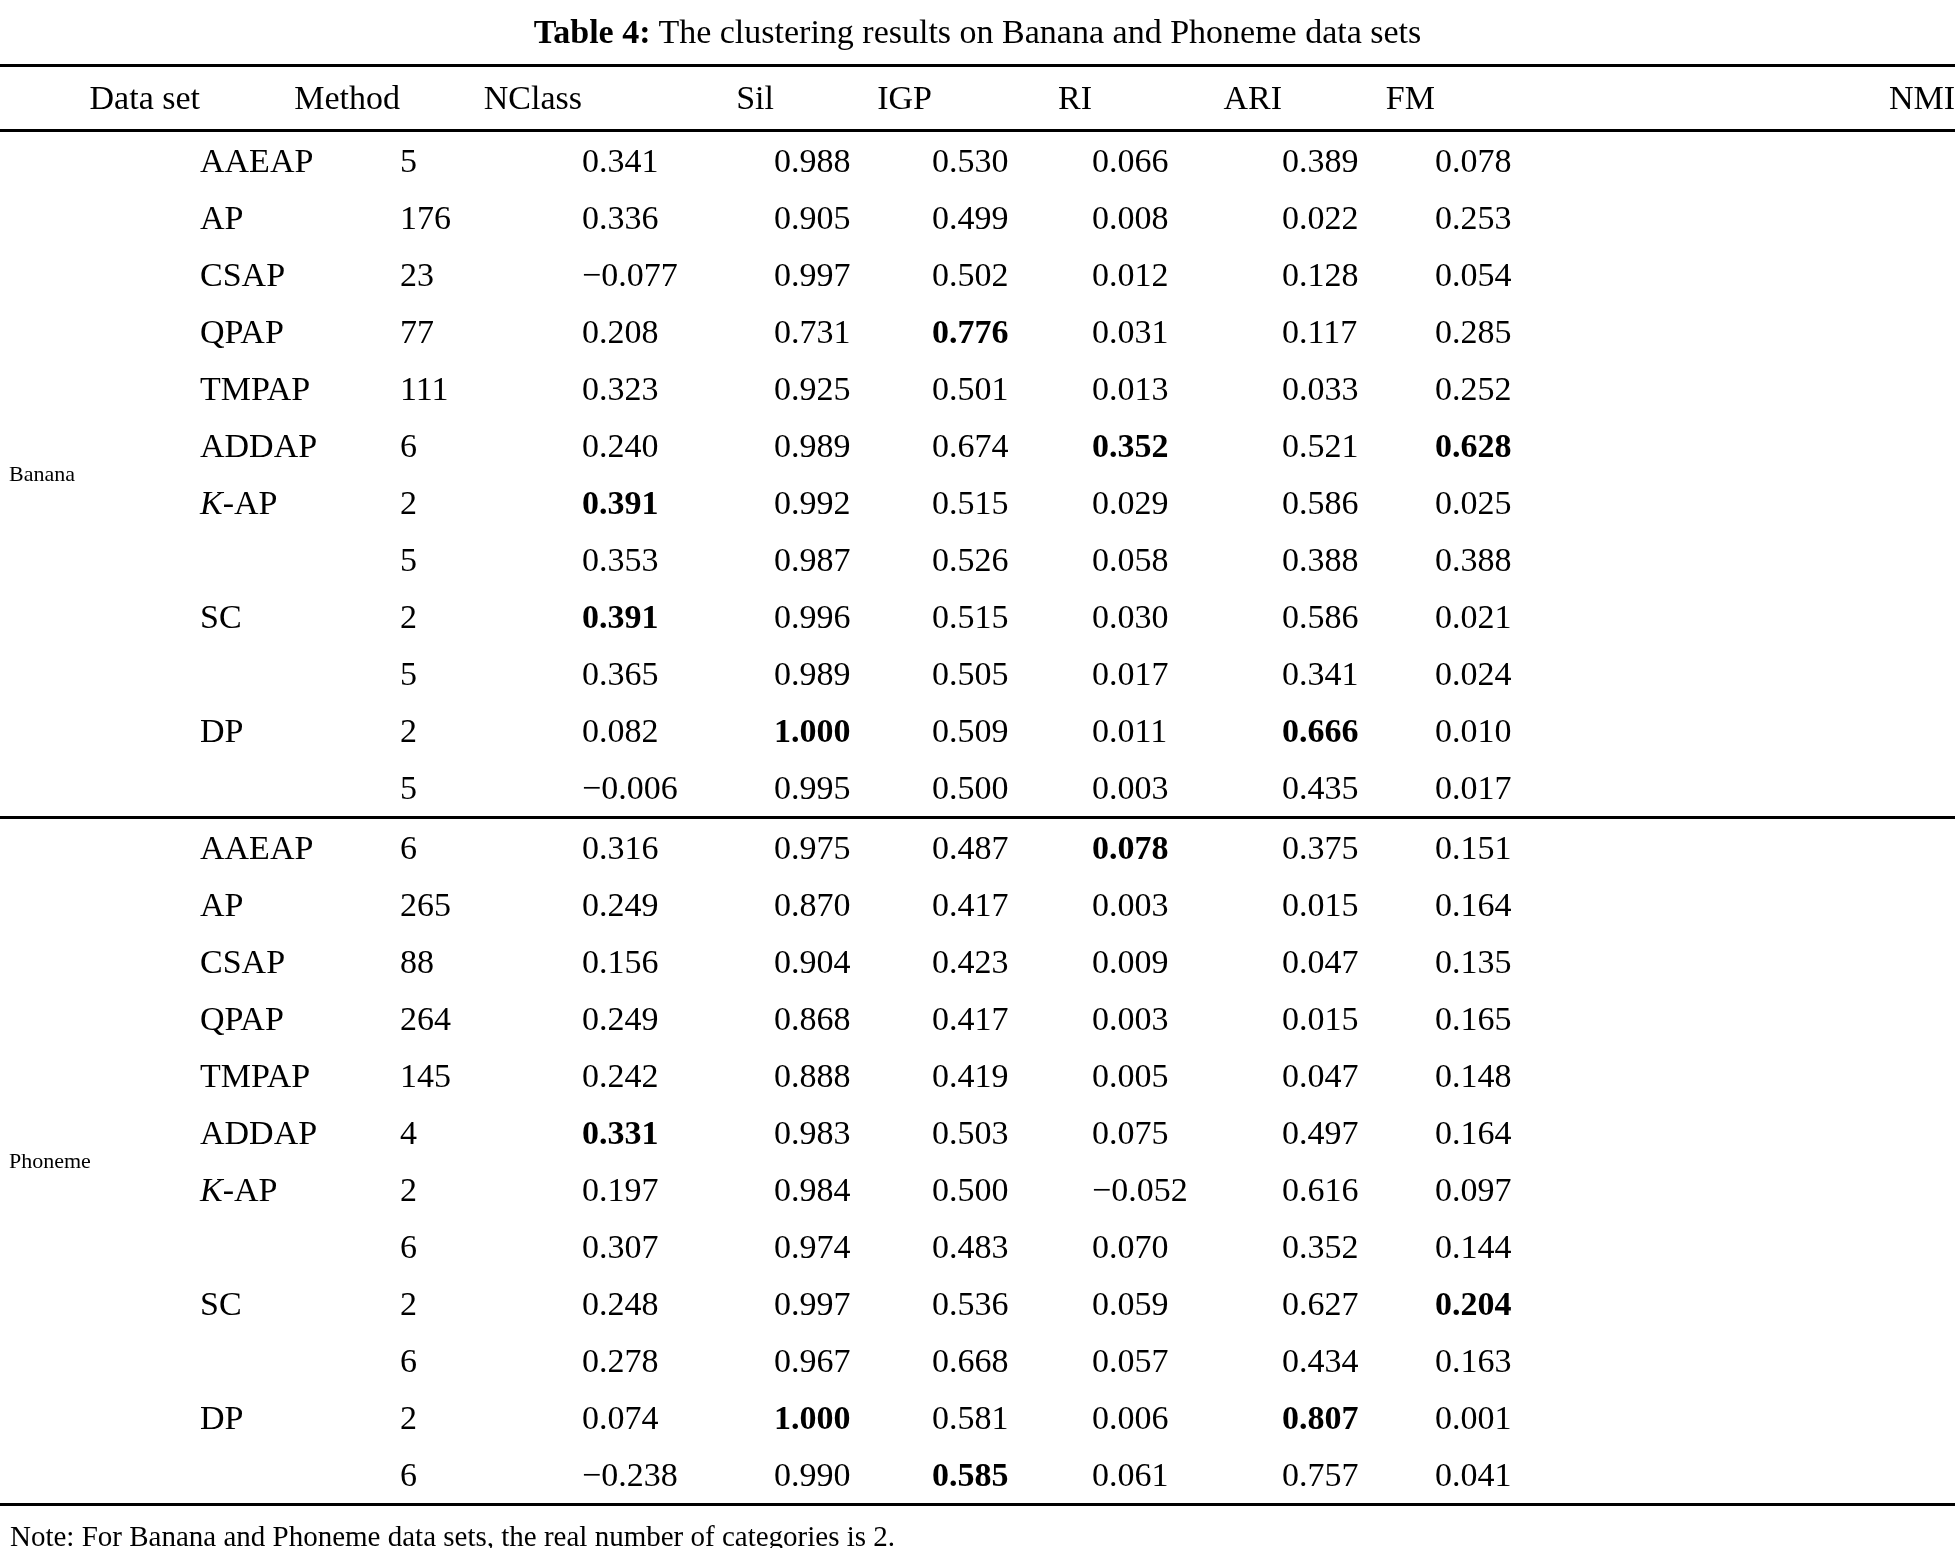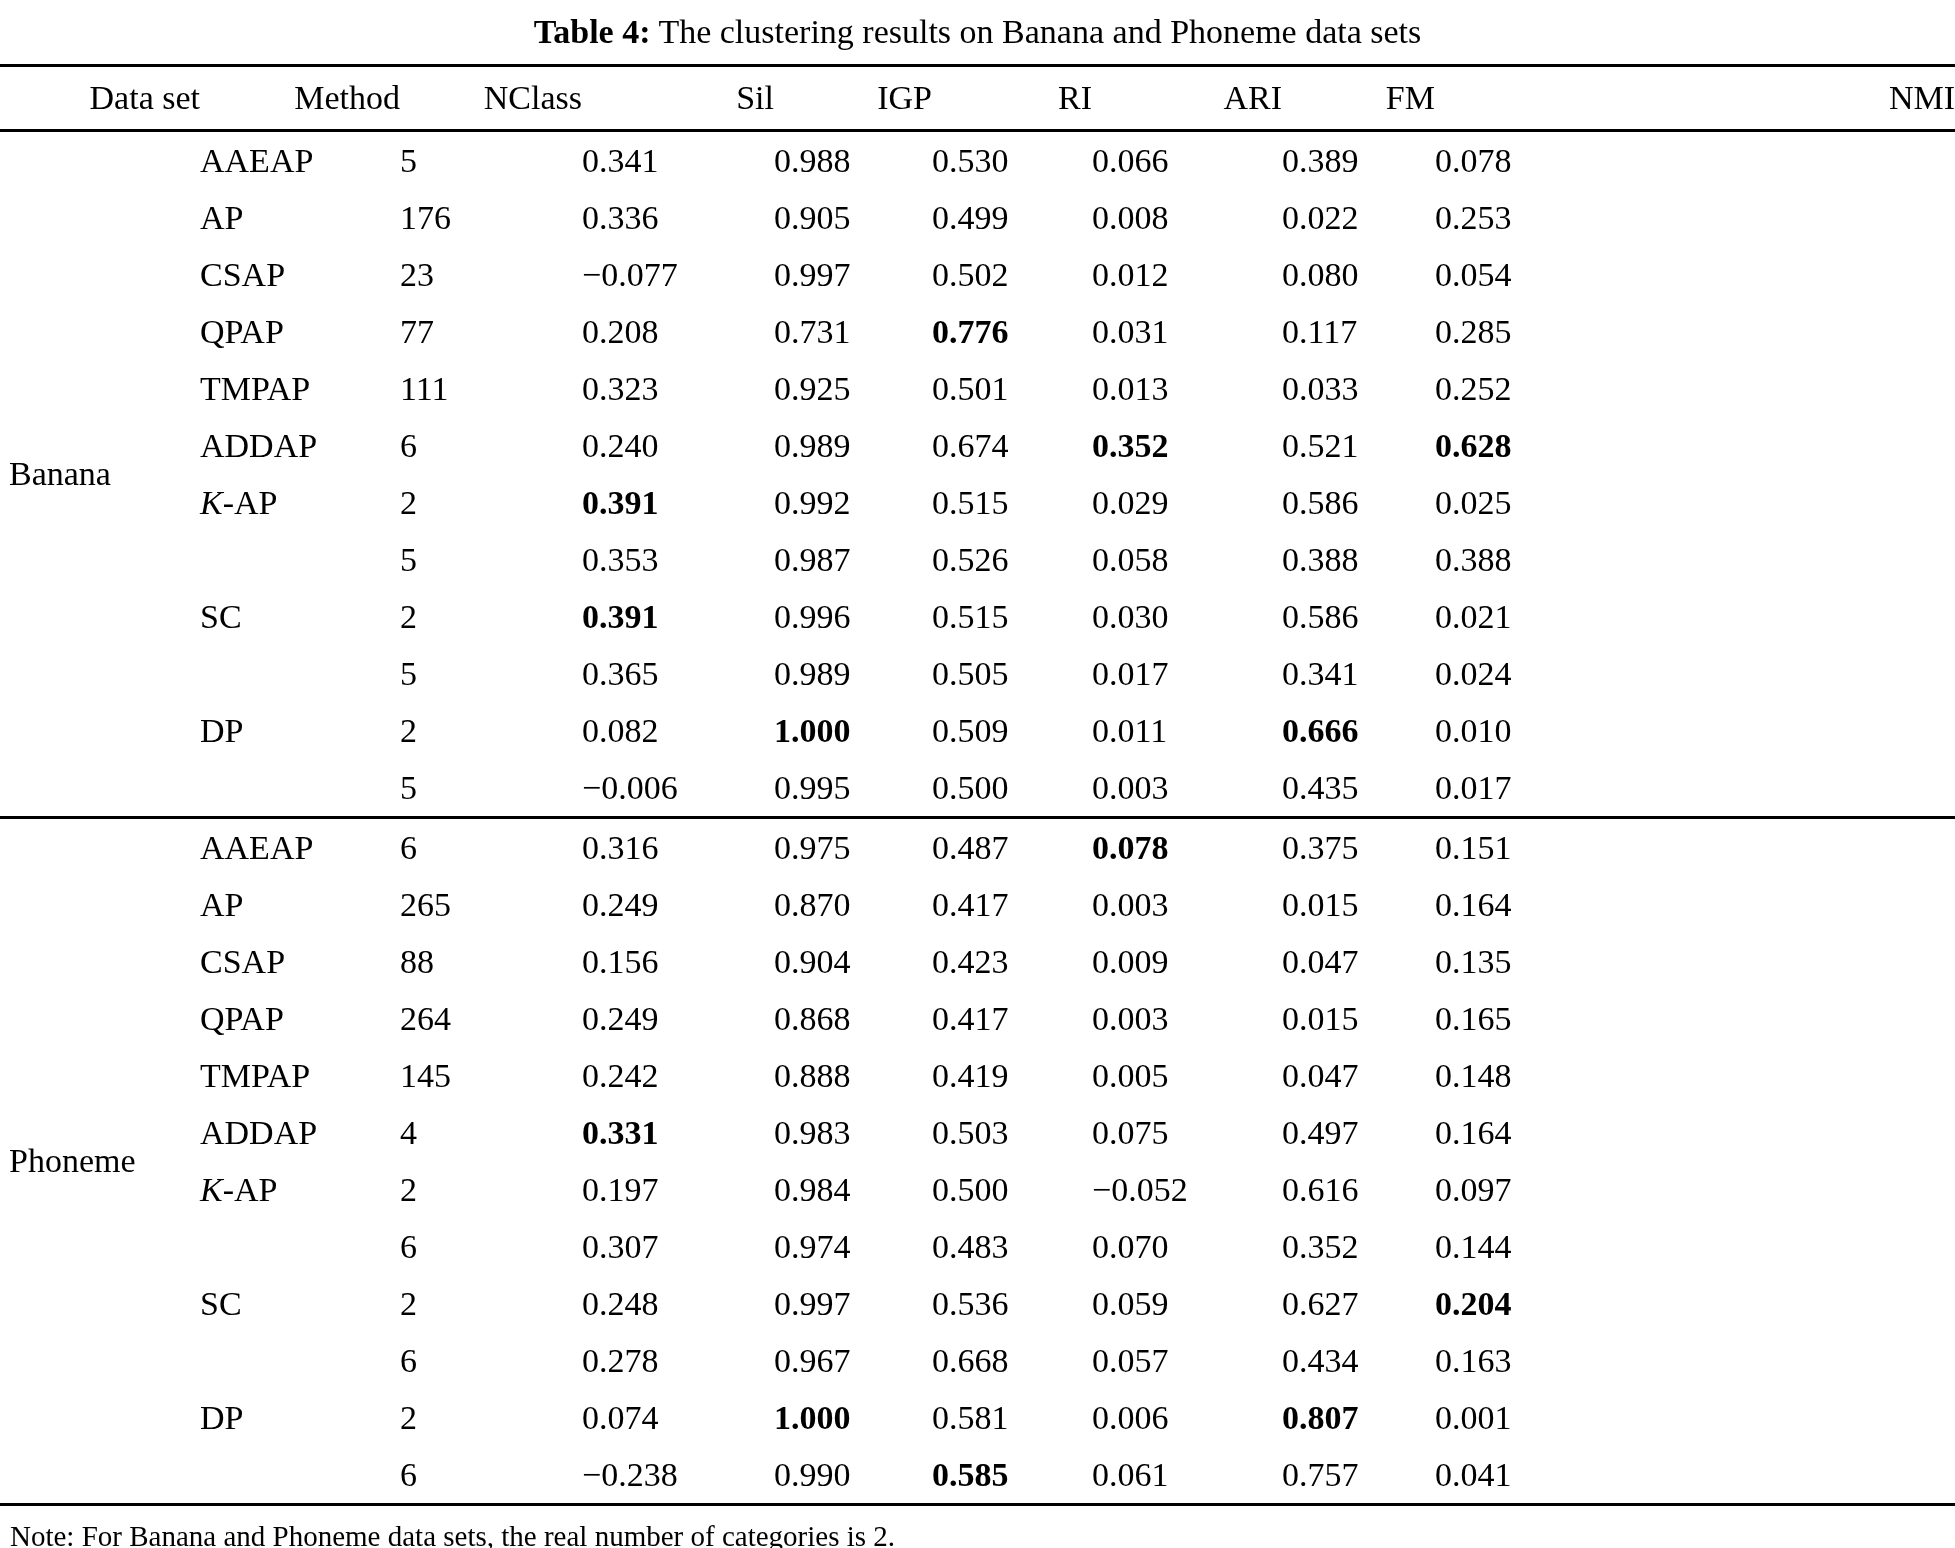--- a/index.html
+++ b/index.html
@@ -55,21 +55,21 @@
   }
   td {
     font-size: 34px;
     height: 57px;
     padding: 0;
     vertical-align: middle;
     white-space: nowrap;
   }
   td.dataset-cell {
     vertical-align: middle;
-    font-size: 34px;
+    font-size: 22px;
     padding-left: 9px;
   }
   tbody + tbody tr:first-child td {
     border-top: 3px solid #000;
   }
   td.bold {
     font-weight: bold;
   }
   .note {
     font-size: 29px;
@@ -133,21 +133,21 @@
           <td>0.022</td>
           <td>0.253</td>
         </tr>
         <tr>
           <td class="method-cell">CSAP</td>
           <td>23</td>
           <td>−0.077</td>
           <td>0.997</td>
           <td>0.502</td>
           <td>0.012</td>
-          <td>0.080</td>
+          <td>0.128</td>
           <td>0.054</td>
         </tr>
         <tr>
           <td class="method-cell">QPAP</td>
           <td>77</td>
           <td>0.208</td>
           <td>0.731</td>
           <td class="bold">0.776</td>
           <td>0.031</td>
           <td>0.117</td>

